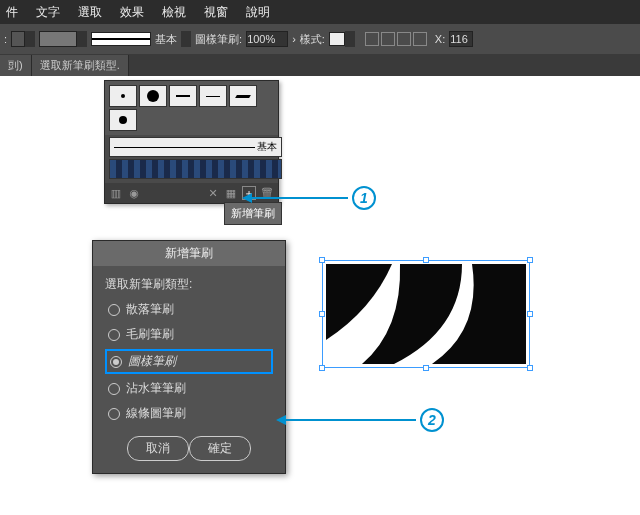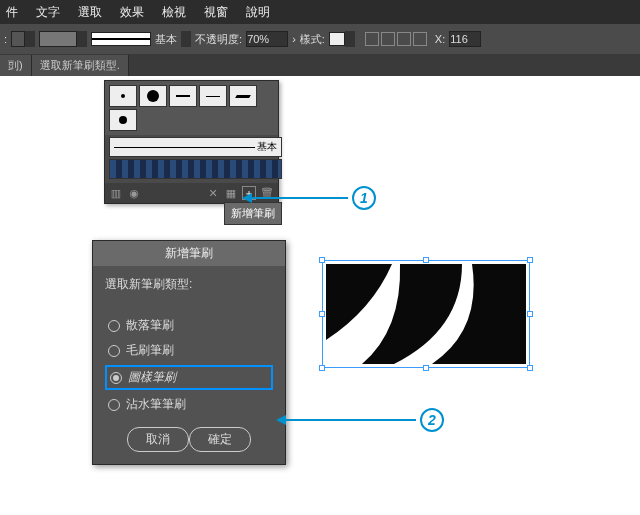--- a/index.html
+++ b/index.html
@@ -25,21 +25,21 @@
   .bp-basic .ln { height: 1px; background: #000; flex: 1; margin: 0 4px; }
   .bp-basic .lab { position: absolute; right: 4px; font-size: 10px; color: #000; background: #eee; padding-left: 2px; }
   .bp-pattern { width: 100%; height: 20px; margin: 0 4px 4px; background: repeating-linear-gradient(90deg,#2a4a7a 0 6px,#1a2a4a 6px 12px); border: 1px solid #333; }
   .bp-footer { height: 20px; background: #3e3e3e; display: flex; align-items: center; justify-content: space-between; padding: 0 4px; }
   .bp-footer .ic { width: 14px; height: 14px; display: flex; align-items: center; justify-content: center; color: #999; font-size: 11px; border: 1px solid transparent; }
   .bp-footer .ic.on { color: #fff; border-color: #888; }
   .bp-tooltip { position: absolute; left: 224px; top: 202px; background: #6a6a6a; color: #fff; font-size: 11px; padding: 3px 6px; border: 1px solid #333; }
   .dialog { position: absolute; left: 92px; top: 240px; width: 194px; background: #525252; border: 1px solid #2a2a2a; box-shadow: 2px 2px 6px rgba(0,0,0,.4); }
   .dlg-title { background: #6a6a6a; color: #eee; font-size: 12px; text-align: center; padding: 4px 0; }
   .dlg-body { padding: 10px 12px 12px; }
-  .dlg-label { color: #ddd; font-size: 12px; margin-bottom: 22px; }
+  .dlg-label { color: #ddd; font-size: 12px; margin-bottom: 6px; }
   .radio-row { display: flex; align-items: center; margin: 4px 0; color: #ddd; font-size: 12px; padding: 2px 3px; }
   .radio-row .r { width: 12px; height: 12px; border: 1.5px solid #ccc; border-radius: 50%; margin-right: 6px; display: inline-flex; align-items: center; justify-content: center; }
   .radio-row.sel { border: 2px solid #0091ff; font-style: italic; }
   .radio-row.sel .r::after { content: ""; width: 6px; height: 6px; background: #ccc; border-radius: 50%; }
   .dlg-btns { display: flex; justify-content: center; gap: 0; margin-top: 12px; }
   .dlg-btn { border: 1.5px solid #ccc; color: #ddd; font-size: 12px; padding: 3px 18px; border-radius: 12px; background: transparent; cursor: pointer; }
   .artshape { position: absolute; left: 322px; top: 260px; width: 208px; height: 108px; }
   .artshape .bbox { position: absolute; inset: 0; border: 1px solid #3b9cff; }
   .handle { position: absolute; width: 6px; height: 6px; background: #fff; border: 1px solid #3b9cff; }
   .h-tl { left: -3px; top: -3px; } .h-tr { right: -3px; top: -3px; }
@@ -77,36 +77,36 @@
       <div class="tb-swatch"></div>
       <div class="tb-caret"></div>
     </div>
   <div class="tb-item">
       <div class="tb-stroke">
         <div class="line"></div>
       </div>
     </div>
   <div class="tb-item">基本</div>
   <div class="tb-caret tb-item"></div>
-  <div class="tb-item">不透明度:</div>
-  <div class="tb-item tb-opval">70%</div>
+  <div class="tb-item">圖樣筆刷:</div>
+  <div class="tb-item tb-opval">100%</div>
   <div class="tb-item">›</div>
   <div class="tb-item">樣式:</div>
   <div class="tb-item">
       <div style="width:16px;height:14px;background:#eee;border:1px solid #222"></div>
       <div class="tb-caret"></div>
     </div>
   <div class="tb-item tb-iconrow" style="margin-left:10px">
     <div class="tb-miniicon"></div>
     <div class="tb-miniicon"></div>
     <div class="tb-miniicon"></div>
     <div class="tb-miniicon"></div>
   </div>
   <div class="tb-item" style="margin-left:8px">X:</div>
-  <div class="tb-item tb-opval" style="width:32px">116</div>
+  <div class="tb-item tb-opval" style="width:24px">116</div>
 </div>
 
 <div class="tabbar">
   <div class="tab">剅)</div>
   <div class="tab">選取新筆刷類型.</div>
 </div>
 
 <div class="canvas"></div>
 
 <div class="brushes-panel">
@@ -163,20 +163,24 @@
         <span class="r"></span>
         <span>毛刷筆刷</span>
       </div>
     <div class="radio-row sel">
         <span class="r"></span>
         <span>圖樣筆刷</span>
       </div>
     <div class="radio-row">
         <span class="r"></span>
         <span>沾水筆筆刷</span>
+      </div>
+    <div class="radio-row">
+        <span class="r"></span>
+        <span>線條圖筆刷</span>
       </div>
     <div class="dlg-btns">
       <button class="dlg-btn">取消</button>
       <button class="dlg-btn">確定</button>
     </div>
   </div>
 </div>
 
 <div class="artshape">
   <svg viewBox="0 0 208 108" width="208" height="108">

